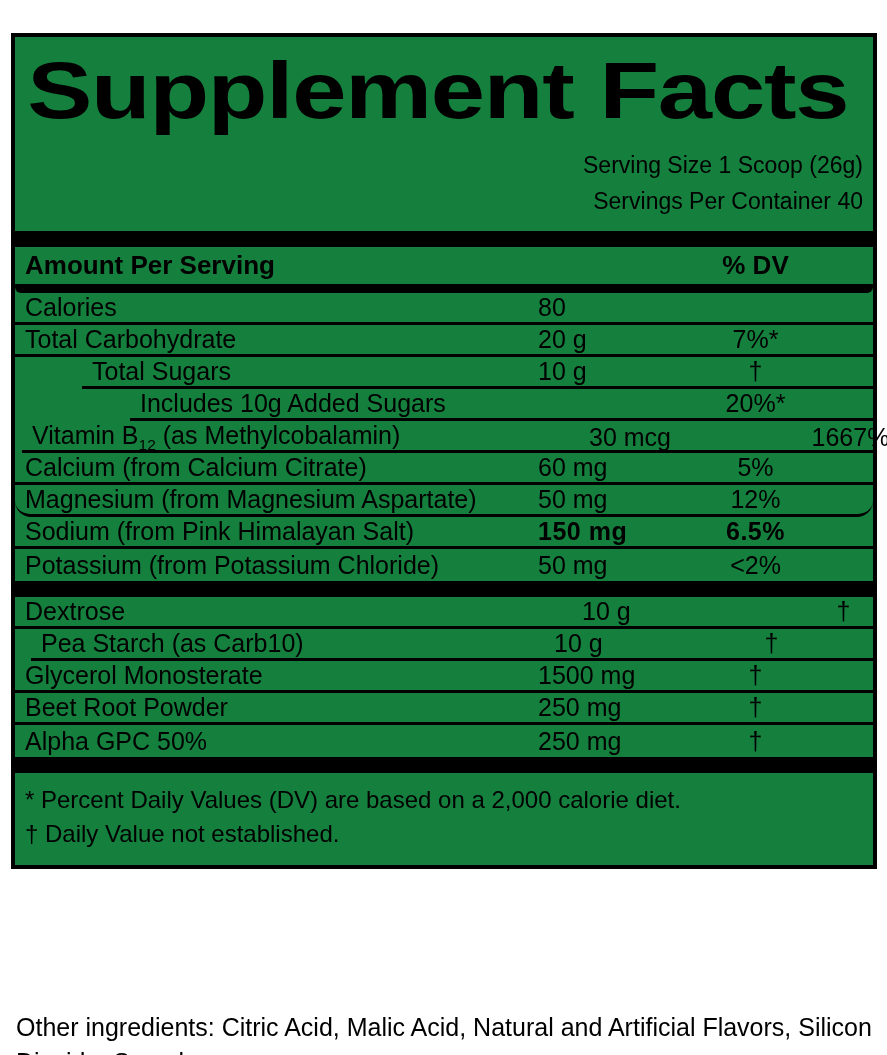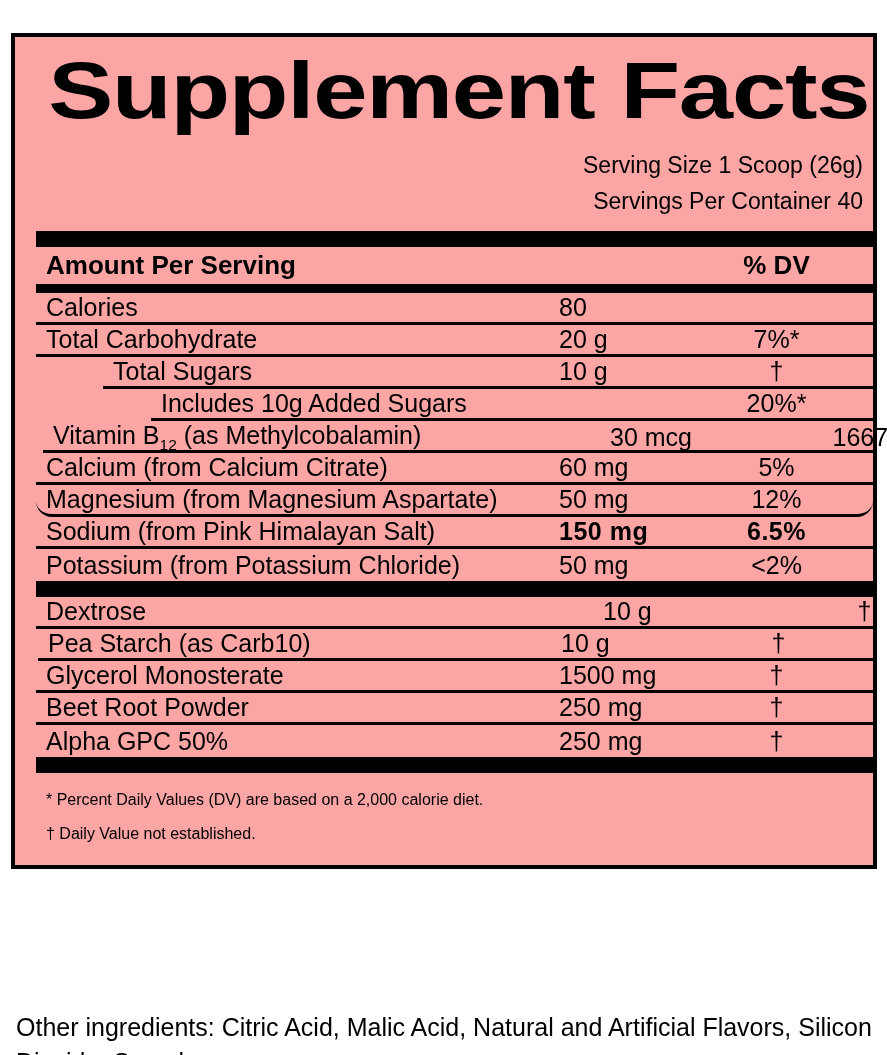--- a/index.html
+++ b/index.html
@@ -4,53 +4,53 @@
 <style>
   * { margin: 0; padding: 0; box-sizing: border-box; }
   html, body { background: #ffffff; }
   body {
     width: 887px; height: 1055px; position: relative;
     font-family: "Liberation Sans", sans-serif; color: #000;
     overflow: hidden;
   }
   .panel {
     position: absolute; left: 11px; top: 33px; width: 866px;
-    border: 4px solid #000; background: #fca5a5; padding-left: 21px;
+    border: 4px solid #000; background: #15803d;
   }
   .title {
     font-weight: 700; font-size: 80px; line-height: 84px;
     padding: 12px 10px 0 10px; white-space: nowrap;
     transform: scaleX(1.22); transform-origin: left center;
     letter-spacing: -1px;
   }
   .serving-info { margin-top: 14px; padding: 0 10px; font-size: 23px; text-align: right; }
   .serving-info div { line-height: 36px; }
   .bar { height: 16px; background: #000; }
   .bar.first { margin-top: 12px; }
   .header-row {
     display: grid; grid-template-columns: 513px 130px 175px;
     align-items: center; height: 46px; padding: 0 10px;
     border-bottom: 9px solid #000;
-    font-weight: 700; font-size: 26px;
+    font-weight: 700; font-size: 26px; border-radius: 6px;
   }
   .header-row .hdr-left { grid-column: 1 / 3; }
   .header-row .hdr-dv { text-align: center; }
   .row {
     display: grid; align-items: center;
     height: 32px; padding: 0 10px;
     border-bottom: 3px solid #000;
     font-size: 25px;
   }
   .row.no-border { border-bottom: none; }
   .row .nm { white-space: nowrap; overflow: visible; }
   .row .nm sub { font-size: 0.62em; }
   .row .amt { white-space: nowrap; }
   .row .dv { text-align: center; white-space: nowrap; }
   .row.bold-values .amt, .row.bold-values .dv { font-weight: 700; letter-spacing: 0.5px; }
-  .footnotes { padding: 10px 10px 14px 10px; font-size: 16px; }
+  .footnotes { padding: 10px 10px 14px 10px; font-size: 24px; }
   .footnotes div { line-height: 34px; }
   .other {
     position: absolute; left: 16px; top: 1010px; width: 856px;
     font-size: 25px; line-height: 35px;
   }
 </style>
 </head>
 <body>
 
 <div class="panel">
@@ -109,21 +109,21 @@
         <span class="nm">Potassium (from Potassium Chloride)</span>
         <span class="amt">50 mg</span>
         <span class="dv">&lt;2%</span>
       </div>
       <div class="bar"></div>
       <div class="row" style="margin-left: 0px; grid-template-columns: 513px 130px 175px; gap: 44px;">
         <span class="nm">Dextrose</span>
         <span class="amt">10 g</span>
         <span class="dv">†</span>
       </div>
-      <div class="row" style="margin-left: 2px; grid-template-columns: 513px 130px 175px;">
+      <div class="row" style="margin-left: 16px; grid-template-columns: 513px 130px 175px;">
         <span class="nm">Pea Starch (as Carb10)</span>
         <span class="amt">10 g</span>
         <span class="dv">†</span>
       </div>
       <div class="row" style="margin-left: 0px; grid-template-columns: 513px 130px 175px;">
         <span class="nm">Glycerol Monosterate</span>
         <span class="amt">1500 mg</span>
         <span class="dv">†</span>
       </div>
       <div class="row" style="margin-left: 0px; grid-template-columns: 513px 130px 175px;">

